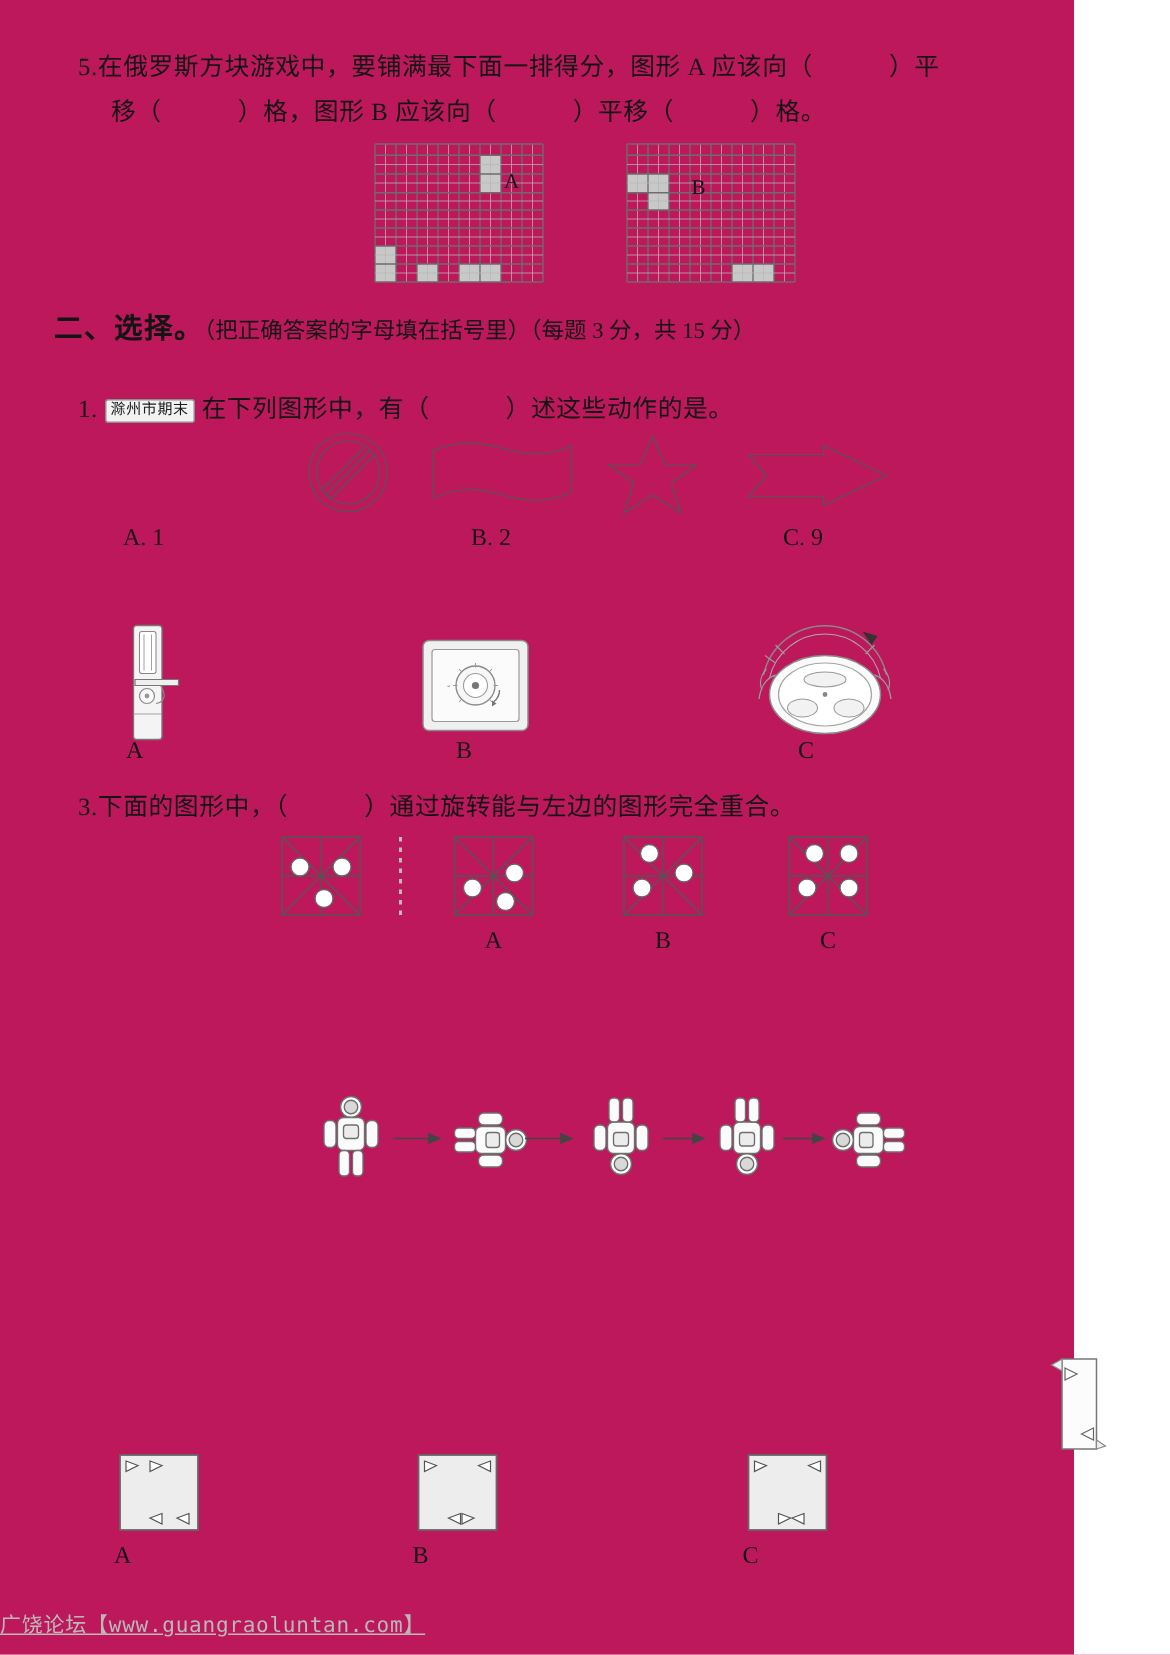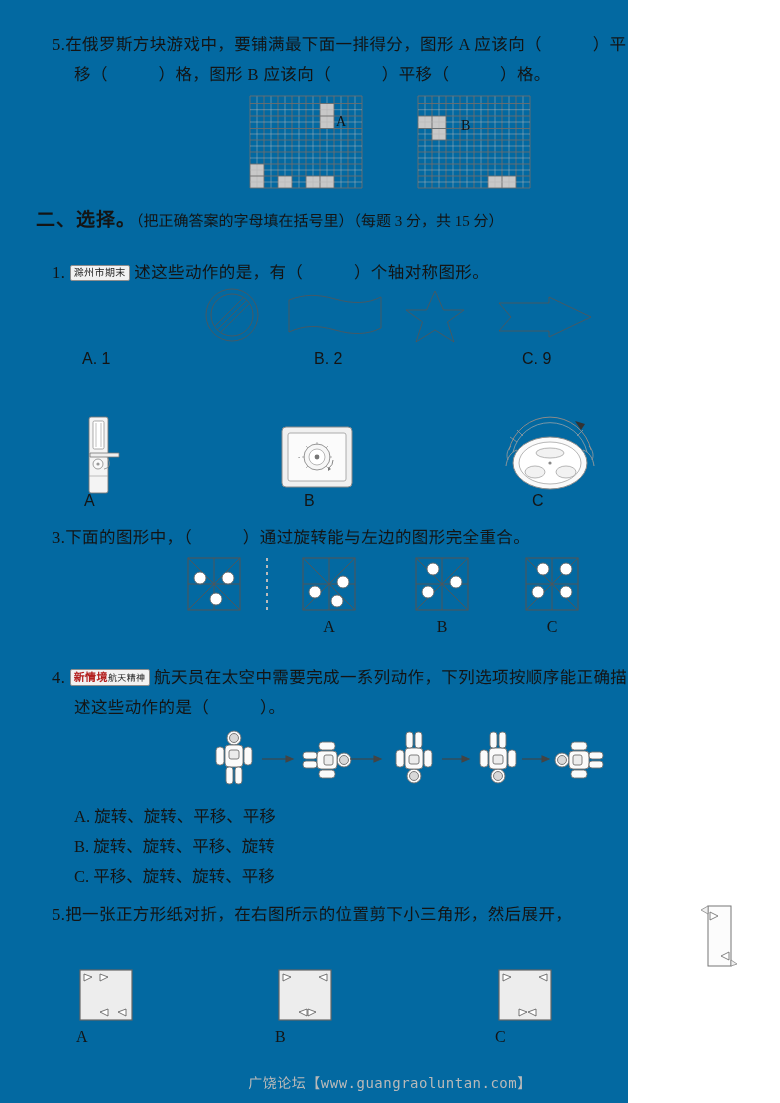--- a/index.html
+++ b/index.html
@@ -10,23 +10,23 @@
   body {
     width: 780px;
     height: 1103px;
     position: relative;
     font-family: "Liberation Serif", "DejaVu Serif", serif;
     color: #141414;
     overflow: hidden;
   }
   .page {
     position: relative;
-    width: 628px;
+    width: 716px;
     height: 1103px;
-    background: #0369a1;
+    background: #be185d;
   }
 
   
   .qline {
     font-size: 16.5px;
     line-height: 30px;
     letter-spacing: 0.4px;
     white-space: pre-wrap;
   }
   .qnum {
@@ -114,21 +114,21 @@
 
   
   .opts-abc {
     position: absolute;
     width: 700px;
     left: 52px;
     font-size: 16px;
   }
   .opt-cell {
     position: absolute;
-    font-family: Liberation Sans, sans-serif;
+    font-family: Liberation Serif, serif;
     font-size: 16px;
   }
 
   
   .figrow {
     position: absolute;
     width: 780px;
     left: 0;
   }
   .figitem {
@@ -146,25 +146,25 @@
     font-size: 16.5px;
     line-height: 30px;
   }
 
   
   .footer {
     position: absolute;
     left: 0;
     top: 1072px;
     width: 780px;
-    text-align: center;
     color: #b9b9b9;
     font-size: 14px;
     letter-spacing: 0.5px;
     font-family: "DejaVu Sans Mono", monospace;
+    text-decoration: underline;
   }
   .footer .cn {
     font-family: "Liberation Sans", sans-serif;
   }
 
   svg { overflow: visible; }
   .thin   { fill: none; stroke: #555; stroke-width: 0.8; }
 </style>
 </head>
 <body>
@@ -283,21 +283,21 @@
       </svg>
       <span class="grid-label" style="left:43px;top:22px;">B</span>
     </div>
   </div>
 
   <div class="section-head">
     <span class="big">二、选择。</span><span class="note">（把正确答案的字母填在括号里）（每题 3 分，共 15 分）</span>
   </div>
 
   <div class="q" style="top:258px;">
-    <span class="qline"><span class="qnum">1.</span>&nbsp;<span class="badge">滁州市期末</span>&nbsp;<span>述这些动作的是，有（　　　）个轴对称图形。</span></span>
+    <span class="qline"><span class="qnum">1.</span>&nbsp;<span class="badge">滁州市期末</span>&nbsp;<span>在下列图形中，有（　　　）述这些动作的是。</span></span>
   </div>
 
   <div class="figrow" style="top:286px;height:62px;">
 
     <div class="figitem" style="left:200px;top:0;width:64px;">
       <svg width="58" height="58" viewBox="0 0 58 58">
         <circle cx="29" cy="29" r="26" class="thin"></circle>
         <circle cx="29" cy="29" r="21" class="thin"></circle>
         <line x1="14" y1="44" x2="44" y2="14" stroke="#555" stroke-width="0.8"></line>
         <line x1="12" y1="40" x2="40" y2="12" stroke="#555" stroke-width="0.8"></line>
@@ -461,24 +461,20 @@
         <line x1="28" y1="2" x2="28" y2="54" stroke="#555" stroke-width="0.9"></line>
         <circle cx="19" cy="13" r="6" fill="#fff" stroke="#666" stroke-width="0.9"></circle>
         <circle cx="42" cy="13" r="6" fill="#fff" stroke="#666" stroke-width="0.9"></circle>
         <circle cx="14" cy="36" r="6" fill="#fff" stroke="#666" stroke-width="0.9"></circle>
         <circle cx="42" cy="36" r="6" fill="#fff" stroke="#666" stroke-width="0.9"></circle>
       </svg>
       <div class="figcap">C</div>
     </div>
   </div>
 
-  <div class="q" style="top:663px;">
-    <span class="qline"><span class="qnum">4.</span>&nbsp;<span class="badge red-lead"><span class="lead">新情境</span><span class="tail">航天精神</span></span>&nbsp;<span>航天员在太空中需要完成一系列动作，下列选项按顺序能正确描</span></span>
-    <span class="qline indent">述这些动作的是（　　　）。</span>
-  </div>
 
   <div class="figrow" style="top:728px;height:62px;">
     <svg style="position:absolute;left:210px;top:0;" width="390" height="62" viewBox="0 0 390 62">
 
       <g stroke="#6f6f6f" stroke-width="0.9" fill="#fbfbfb">
         <circle cx="24" cy="10" r="7"></circle>
         <circle cx="24" cy="10" r="4.5" fill="#d8d8d8"></circle>
         <rect x="15" y="17" width="18" height="22" rx="4"></rect>
         <rect x="6" y="19" width="8" height="18" rx="3.5"></rect>
         <rect x="34" y="19" width="8" height="18" rx="3.5"></rect>
@@ -546,28 +542,22 @@
         <rect x="13" y="11" width="18" height="20" rx="4"></rect>
         <rect x="4" y="13" width="8" height="16" rx="3.5"></rect>
         <rect x="32" y="13" width="8" height="16" rx="3.5"></rect>
         <rect x="14" y="31" width="7" height="14" rx="3"></rect>
         <rect x="23" y="31" width="7" height="14" rx="3"></rect>
         <rect x="17" y="15" width="10" height="9" rx="2" fill="#ececec"></rect>
       </g>
     </svg>
   </div>
 
-  <div class="q" style="top:802px;">
-    <span class="ansline indent">A. 旋转、旋转、平移、平移</span>
-    <span class="ansline indent">B. 旋转、旋转、平移、旋转</span>
-    <span class="ansline indent">C. 平移、旋转、旋转、平移</span>
-  </div>
 
   <div class="q" style="top:900px;">
-    <span class="qline"><span class="qnum">5.</span><span>把一张正方形纸对折，在右图所示的位置剪下小三角形，然后展开，</span></span>
   </div>
 
   <div style="position:absolute;left:697px;top:902px;">
     <svg width="44" height="66" viewBox="0 0 44 66">
       <rect x="11" y="4" width="23" height="60" fill="#fcfcfc" stroke="#777" stroke-width="1"></rect>
       <path d="M11,4 L11,12 L4,8 Z" fill="#f0f0f0" stroke="#888" stroke-width="0.8"></path>
       <path d="M13,10 L21,14 L13,18 Z" fill="#fff" stroke="#666" stroke-width="0.8"></path>
       <path d="M32,50 L24,54 L32,58 Z" fill="#fff" stroke="#666" stroke-width="0.8"></path>
       <path d="M34,58 L40,62 L34,64 Z" fill="#f0f0f0" stroke="#888" stroke-width="0.8"></path>
     </svg>

